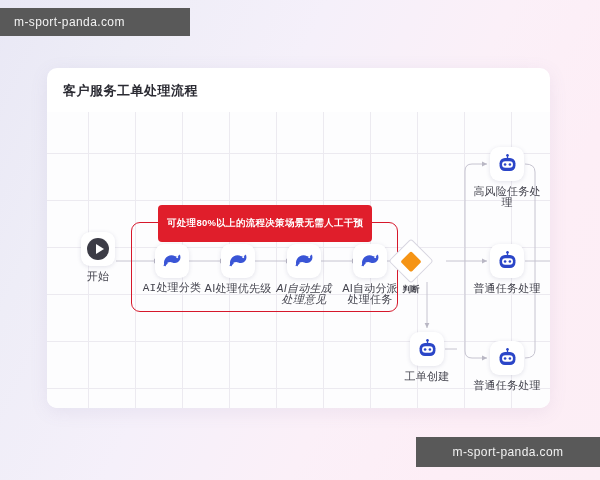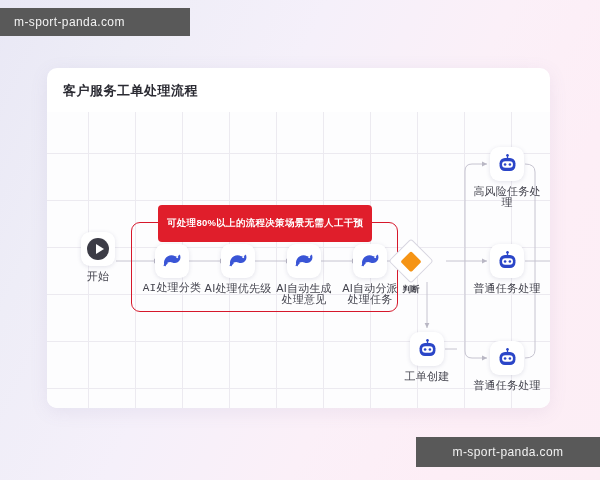--- a/index.html
+++ b/index.html
@@ -274,21 +274,21 @@
           <div class="box">
             <svg width="24" height="24" viewBox="0 0 24 24">
               <path d="M19.8 5.6c-1.1 1.6-2.9 2-4.6 1.6-1.2-.3-2.4-.9-3.7-.9-2.6 0-4.9 1.3-6.3 3.4-1.5 2.2-1.6 4.9-.4 7.2.3.6.9.5 1-.2.2-1.3.9-2.4 2-3.1 1.4-.9 3-.9 4.4-.2 1.9.9 3.7 1 5.5-.1 2.2-1.3 3.2-3.8 2.6-6.2-.1-.6-.2-1.1-.5-1.5z" fill="#3a55d6"></path>
               <circle cx="17.2" cy="8.1" r="1.05" fill="#ffffff"></circle>
               <path d="M6.2 13.6c-1.3.6-2.2 1.7-2.6 3-.1.4.3.7.7.5 1.2-.6 2.3-1.4 3.2-2.4.4-.4.1-1.2-.5-1.2-.3 0-.6.1-.8.1z" fill="#3a55d6"></path>
             </svg>
           </div>
           <div class="label">AI处理优先级</div>
         </div>
 
-        <div class="node" style="left:222px; top:132px;">
+        <div class="node" style="left:222px; top:132px;font-style:italic;">
           <div class="box">
             <svg width="24" height="24" viewBox="0 0 24 24">
               <path d="M19.8 5.6c-1.1 1.6-2.9 2-4.6 1.6-1.2-.3-2.4-.9-3.7-.9-2.6 0-4.9 1.3-6.3 3.4-1.5 2.2-1.6 4.9-.4 7.2.3.6.9.5 1-.2.2-1.3.9-2.4 2-3.1 1.4-.9 3-.9 4.4-.2 1.9.9 3.7 1 5.5-.1 2.2-1.3 3.2-3.8 2.6-6.2-.1-.6-.2-1.1-.5-1.5z" fill="#3a55d6"></path>
               <circle cx="17.2" cy="8.1" r="1.05" fill="#ffffff"></circle>
               <path d="M6.2 13.6c-1.3.6-2.2 1.7-2.6 3-.1.4.3.7.7.5 1.2-.6 2.3-1.4 3.2-2.4.4-.4.1-1.2-.5-1.2-.3 0-.6.1-.8.1z" fill="#3a55d6"></path>
             </svg>
           </div>
           <div class="label">AI自动生成
 处理意见</div>
         </div>

